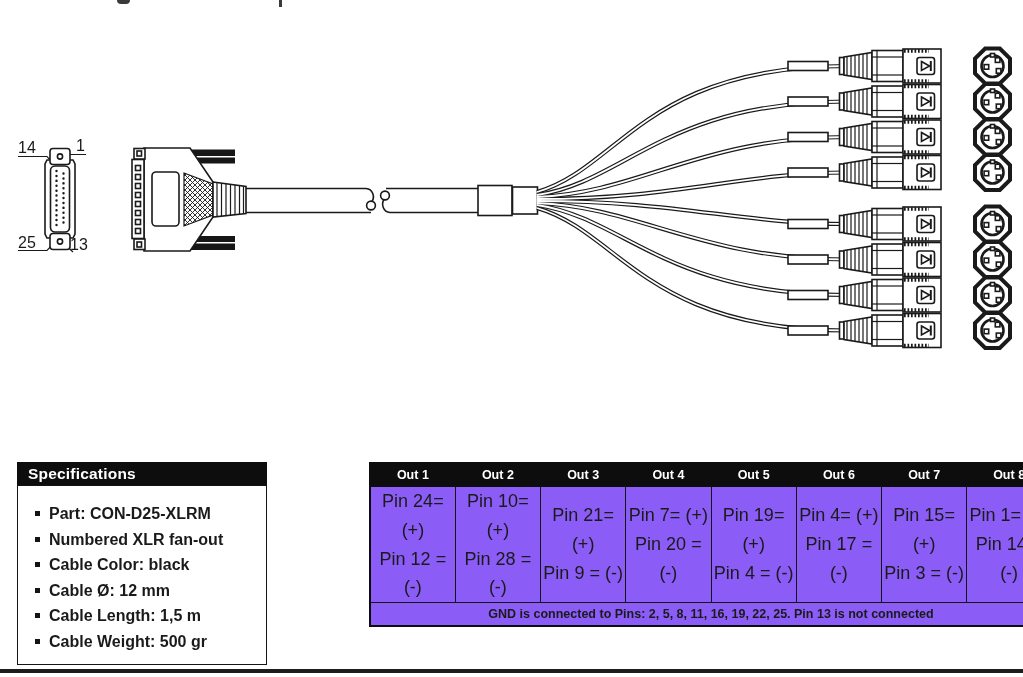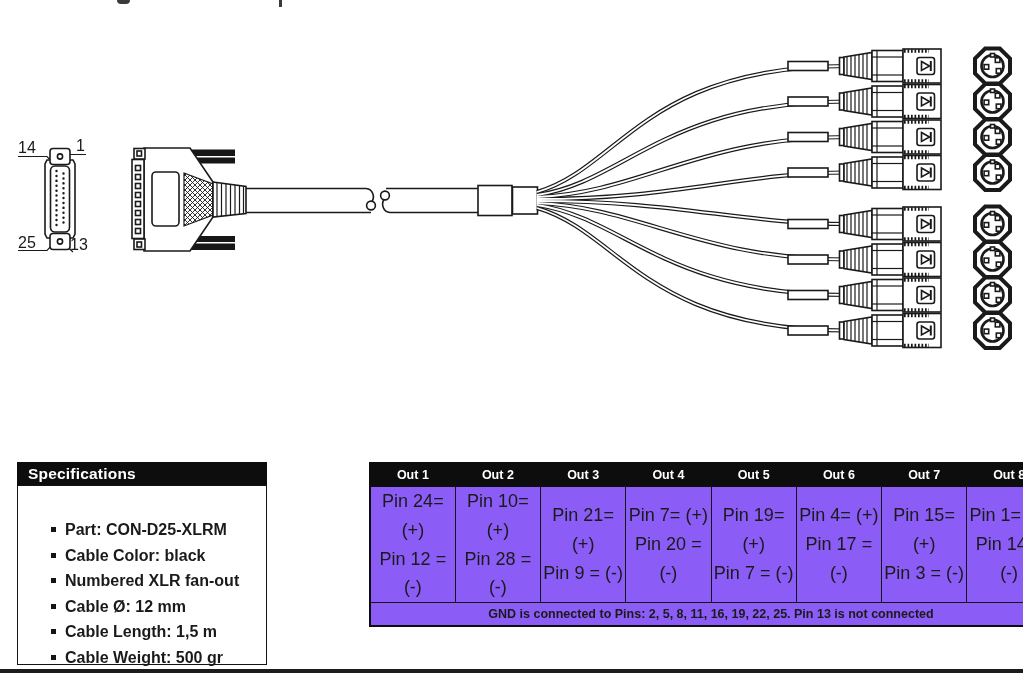--- a/index.html
+++ b/index.html
@@ -17,21 +17,21 @@
   .dots{fill:none;stroke:#1a1a1a;stroke-width:2.4;stroke-linecap:round;stroke-dasharray:0.1 4.8;}
   .knurl{fill:none;stroke:#1a1a1a;stroke-width:3.6;stroke-dasharray:1.7 1.8;}
   .pinlbl{font-family:"Liberation Sans",sans-serif;font-size:16px;fill:#1a1a1a;}
 
   
   .specbox{position:absolute;left:17px;top:462px;width:250px;}
   .spec-header{background:#0d0d0d;color:#fff;height:23px;line-height:23px;
                padding-left:11px;font-size:15.5px;font-weight:600;letter-spacing:.2px;}
   .spec-body{border:1.5px solid #141414;background:#fff;height:180px;box-sizing:border-box;
              padding:15px 6px 0 15px;}
-  .spec-body ul{list-style:none;margin:16px;padding:0;}
+  .spec-body ul{list-style:none;margin:0;padding:0;}
   .spec-body li{display:flex;align-items:flex-start;font-size:16px;font-weight:600;
                 line-height:25.5px;white-space:nowrap;}
   .bullet{width:5px;height:5px;background:#141414;margin:10px 9px 0 2px;flex:0 0 auto;}
 
   
   .pintable-wrap{position:absolute;left:329px;top:462px;width:684px;}
   table.pintable{width:100%;border-collapse:collapse;table-layout:fixed;
                  border:2px solid #0d0d0d;background:#8b5cf6;margin-left:40px;}
   table.pintable th{background:#0d0d0d;color:#fff;font-weight:600;font-size:12.5px;
                     height:22px;border:1px solid #0d0d0d;padding:0;}
@@ -227,25 +227,25 @@
 <div class="specbox">
   <div class="spec-header">Specifications</div>
   <div class="spec-body">
     <ul>
       <li>
           <span class="bullet"></span>
           <span>Part: CON-D25-XLRM</span>
         </li>
       <li>
           <span class="bullet"></span>
+          <span>Numbered XLR fan-out</span>
+        </li>
+      <li>
+          <span class="bullet"></span>
           <span>Cable Color: black</span>
-        </li>
-      <li>
-          <span class="bullet"></span>
-          <span>Numbered XLR fan-out</span>
         </li>
       <li>
           <span class="bullet"></span>
           <span>Cable Ø: 12 mm</span>
         </li>
       <li>
           <span class="bullet"></span>
           <span>Cable Length: 1,5 m</span>
         </li>
       <li>
@@ -281,21 +281,21 @@
       <td class="cell">
             <div>Pin 21= (+)</div>
             <div>Pin 9 = (-)</div>
           </td>
       <td class="cell">
             <div>Pin 7= (+)</div>
             <div>Pin 20 = (-)</div>
           </td>
       <td class="cell">
             <div>Pin 19= (+)</div>
-            <div>Pin 7 = (-)</div>
+            <div>Pin 4 = (-)</div>
           </td>
       <td class="cell">
             <div>Pin 4= (+)</div>
             <div>Pin 17 = (-)</div>
           </td>
       <td class="cell">
             <div>Pin 15= (+)</div>
             <div>Pin 3 = (-)</div>
           </td>
       <td class="cell">

